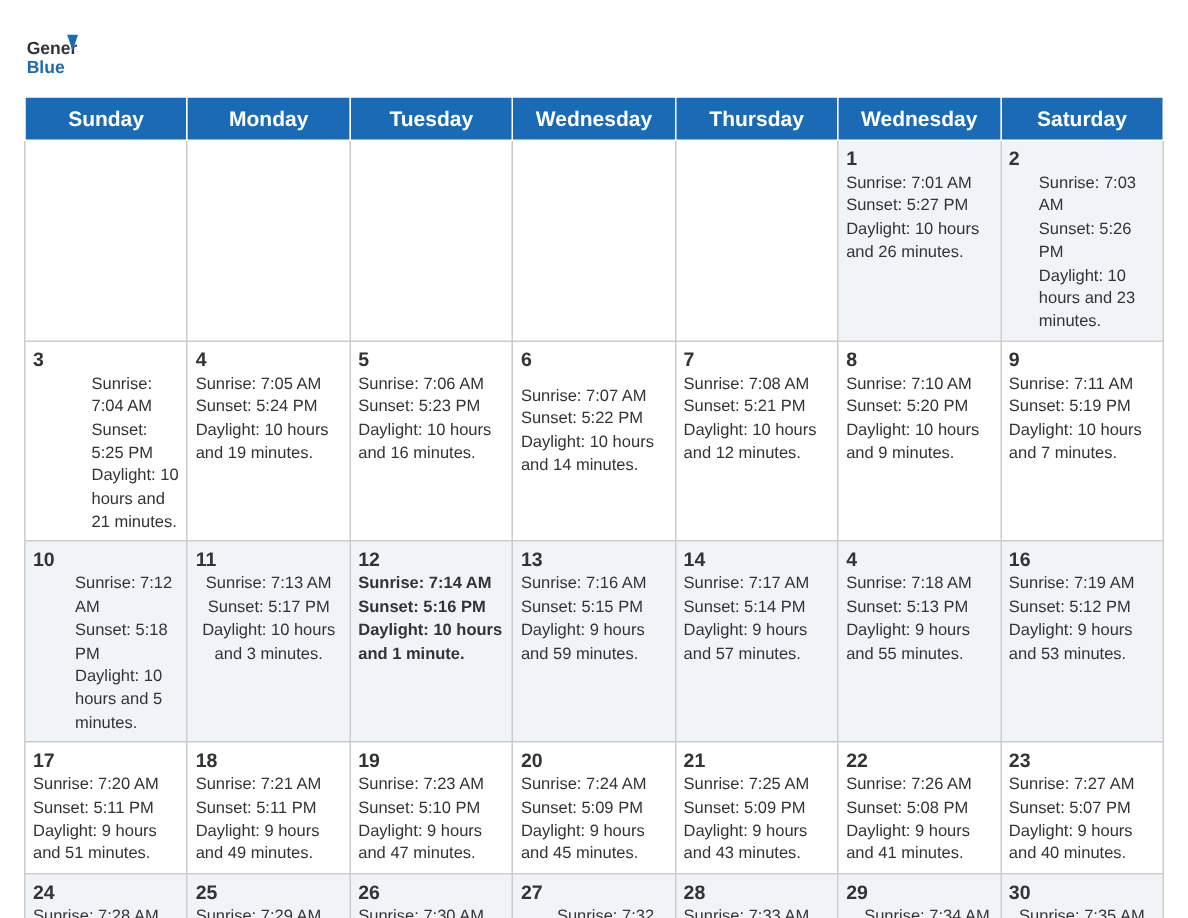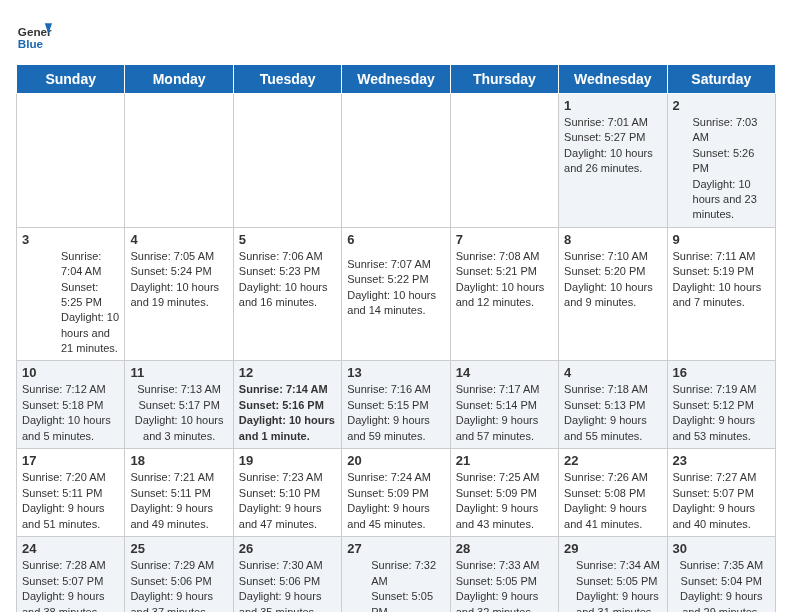--- a/index.html
+++ b/index.html
@@ -168,21 +168,21 @@
         <td>
           <span class="day-number">9</span>
           <div class="day-info" style="white-space: pre-line;">Sunrise: 7:11 AM
 Sunset: 5:19 PM
 Daylight: 10 hours and 7 minutes.</div>
         </td>
       </tr>
       <tr>
         <td>
           <span class="day-number">10</span>
-          <div class="day-info" style="white-space: pre-line;">Sunrise: 7:12 AM
+          <div class="day-info" style="white-space: pre-line; margin-left: 28px;">Sunrise: 7:12 AM
 Sunset: 5:18 PM
 Daylight: 10 hours and 5 minutes.</div>
         </td>
         <td>
           <span class="day-number">11</span>
           <div class="day-info" style="white-space: pre-line; text-align: center;">Sunrise: 7:13 AM
 Sunset: 5:17 PM
 Daylight: 10 hours and 3 minutes.</div>
         </td>
         <td>

